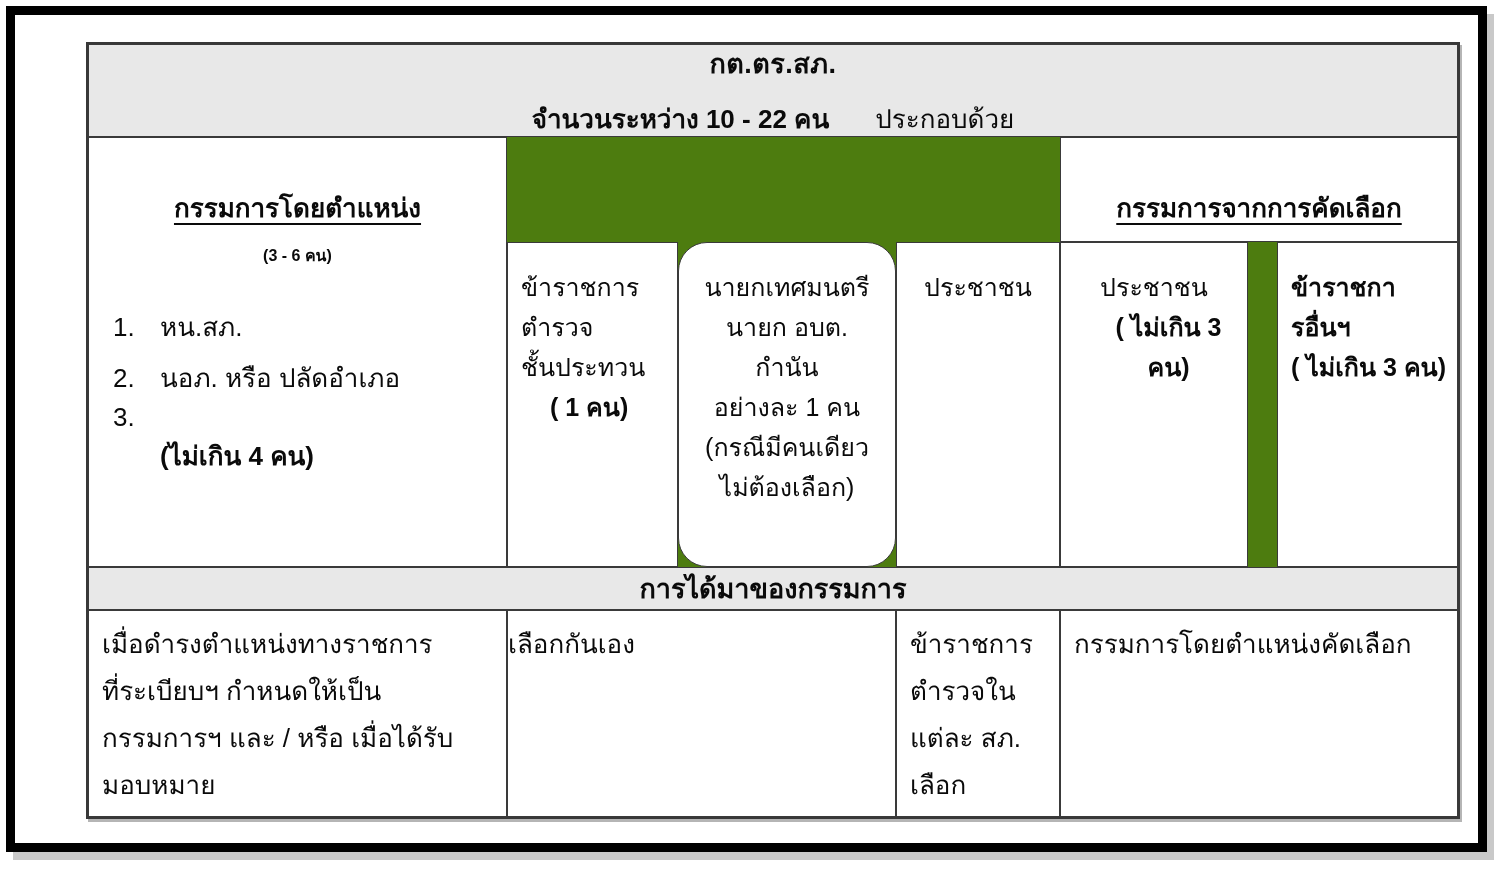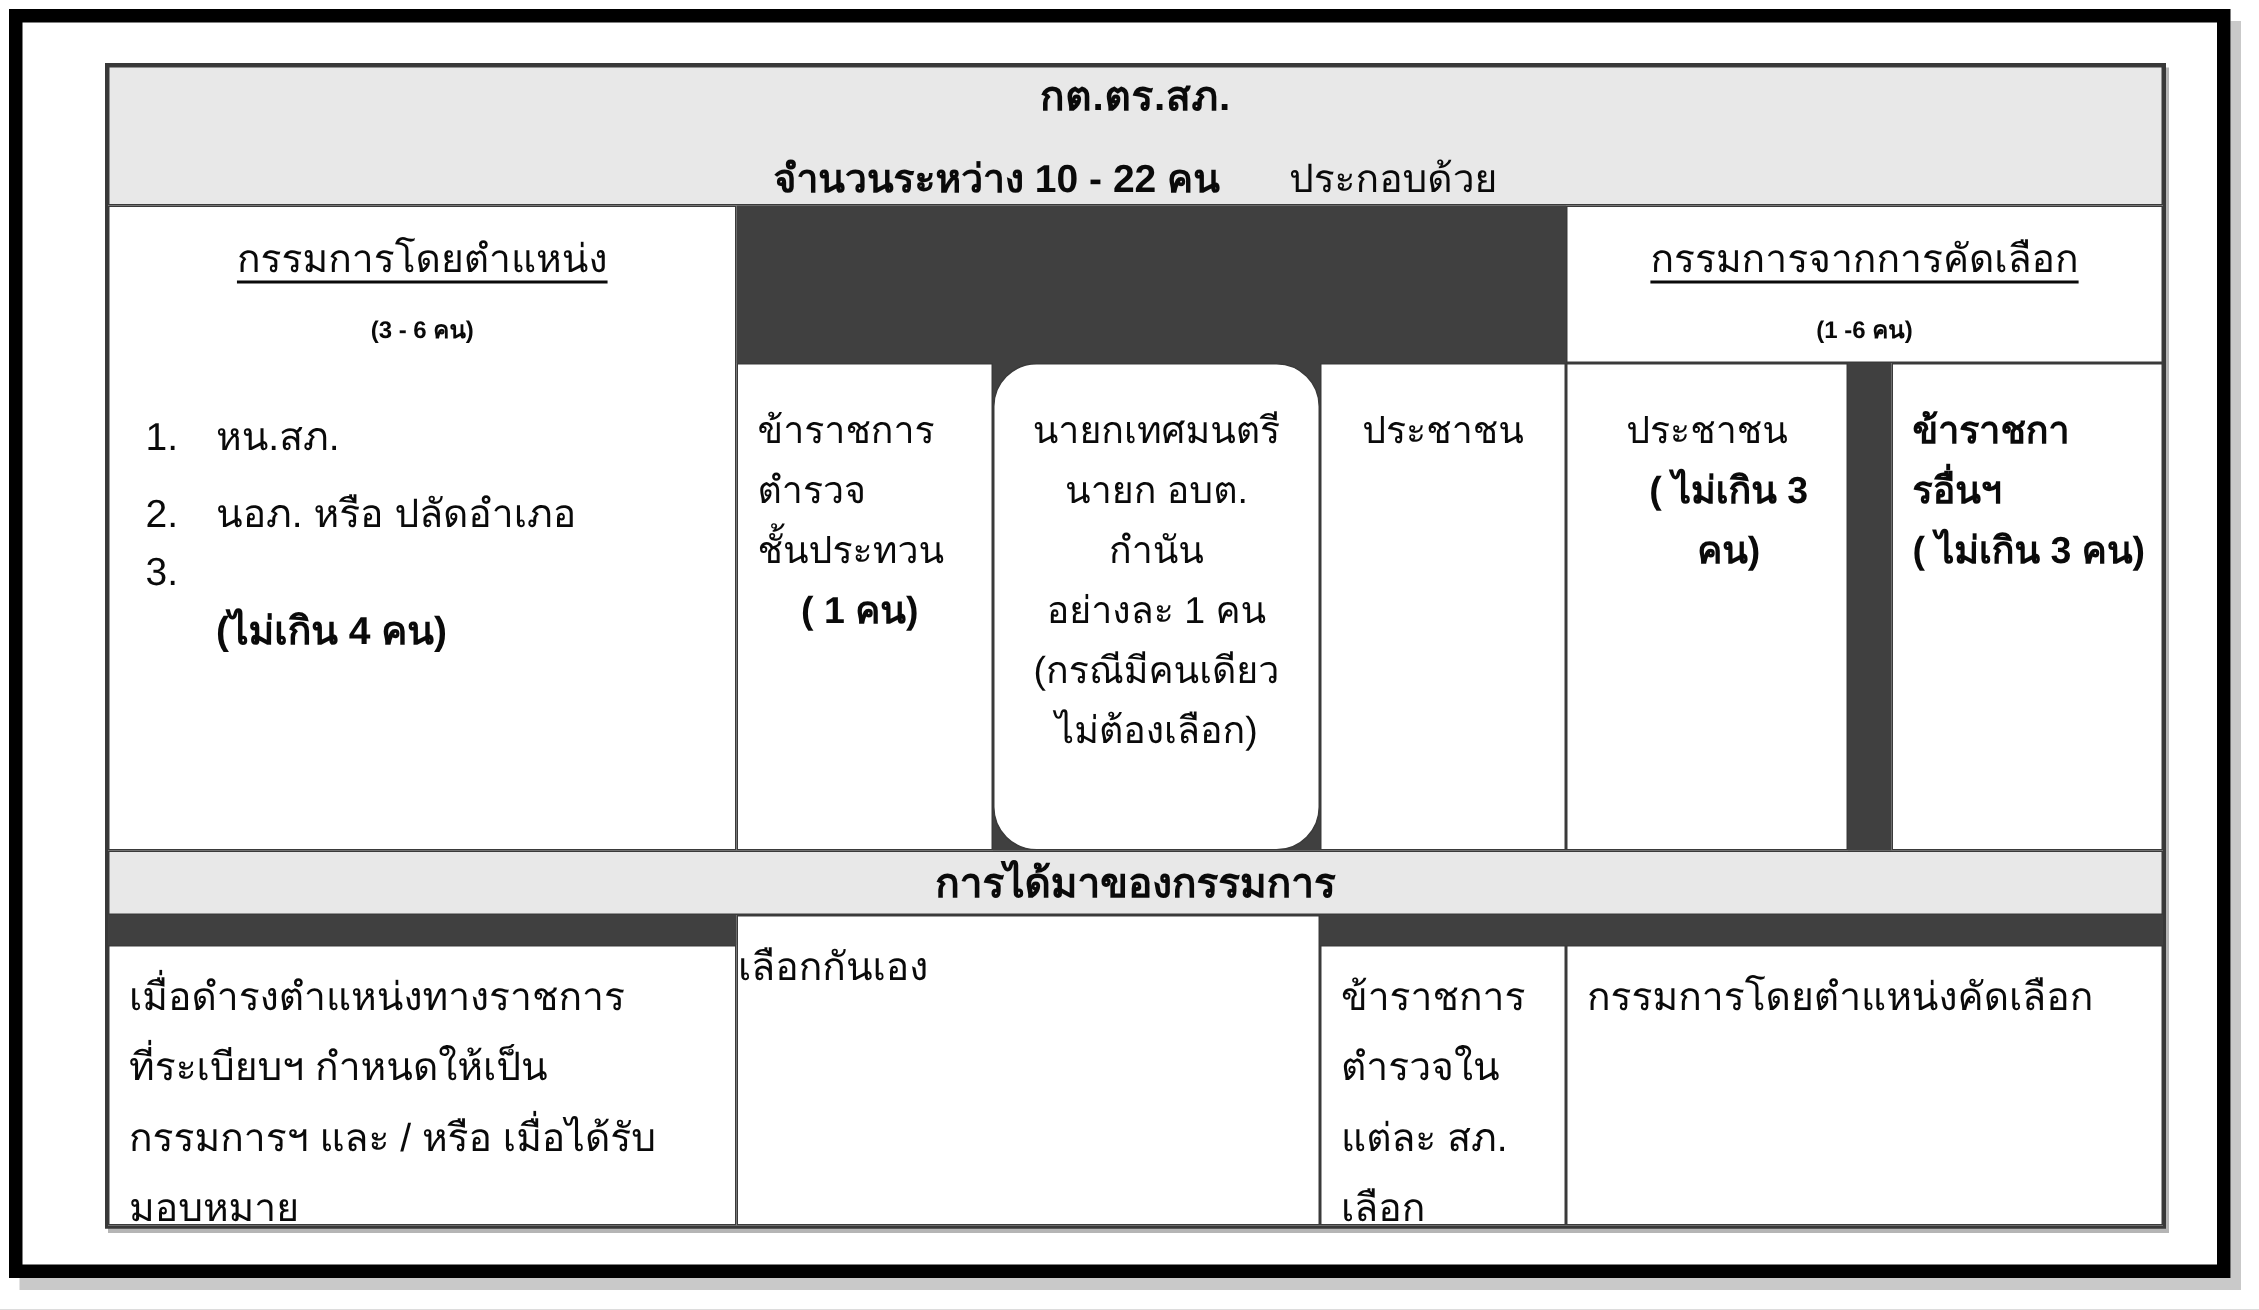--- a/index.html
+++ b/index.html
@@ -17,26 +17,26 @@
   .frame {
     position:absolute; left:6px; top:6px;
     width:1481px; height:846px;
     border:9px solid #000000;
     background:#ffffff;
     box-shadow:7px 8px 0 #c9c9c9;
   }
 
   
   .table {
-    position:absolute; left:70px; top:42px;
+    position:absolute; left:86px; top:42px;
     display:grid;
     grid-template-columns:419px 171px 218px 164px 188px 210px;
     grid-template-rows:93px 105px 325px 43px 207px;
     border:2px solid #383838;
-    background:#404040;
+    background:#4d7c0f;
     box-shadow:2px 3px 0 #b5b5b5;
   }
   .cell { border:1px solid #3a3a3a; background:#ffffff; overflow:hidden; }
 
   .c-title { grid-area:1/1/2/7; background:#e8e8e8;
     display:flex; flex-direction:column; align-items:center; justify-content:center; gap:13px; }
   .c-a     { grid-area:2/1/4/2; }
   .c-bh    { grid-area:2/2/3/5; }
   .c-ch    { grid-area:2/5/3/7; }
   .c-b1    { grid-area:3/2/4/3; }
@@ -50,41 +50,41 @@
   .c-d2    { grid-area:5/2/6/4; }
   .c-d3    { grid-area:5/4/6/5; }
   .c-d4    { grid-area:5/5/6/7; }
 
   .title-line1 { font-size:27px; font-weight:bold; letter-spacing:0.5px; }
   .title-line2 { font-size:26px; }
   .title-line2 .count { font-weight:bold; }
   .title-line2 .suffix { margin-left:46px; font-weight:normal; }
 
   .sec-head { display:flex; flex-direction:column; align-items:center; padding-top:13px; gap:15px; }
-  .sec-head .hd { font-size:26px; font-weight:normal;
-    text-decoration:underline; text-decoration-thickness:2px; text-underline-offset:6px; }
+  .sec-head .hd { font-size:26px; font-weight:bold;
+    text-decoration:underline; text-decoration-thickness:2px; text-underline-offset:6px;margin-top:36px; }
   .sec-head .ct { font-size:16px; font-weight:bold; }
 
   
   .list { margin-top:40px; padding-left:24px; padding-right:10px; font-size:26px; }
   .list-item { display:flex; line-height:39px; }
   .list-item .num { width:47px; flex:none; }
   .li-gap { margin-bottom:12px; }
   .pre { white-space:pre-line; }
   .note-bold { font-weight:bold; }
 
   .subcell { font-size:25px; line-height:40px; padding-top:24px; }
   .sub-left   { text-align:left; padding-left:13px; padding-right:6px; }
   .sub-center { text-align:center; padding-left:4px; padding-right:4px; }
   .bold { font-weight:bold;margin-left:29px; }
 
   .band-title { font-size:27px; font-weight:bold; }
 
   .botcell { font-size:26px; line-height:47px; padding-top:10px; }
-  .bot-left { padding-left:13px; padding-right:24px; text-align:left;margin-top:20px; }
+  .bot-left { padding-left:13px; padding-right:24px; text-align:left; }
   .bot-center { text-align:left; }
 </style>
 </head>
 <body>
 
 <div class="canvas">
   <div class="frame"></div>
 
   <div class="table">
 

